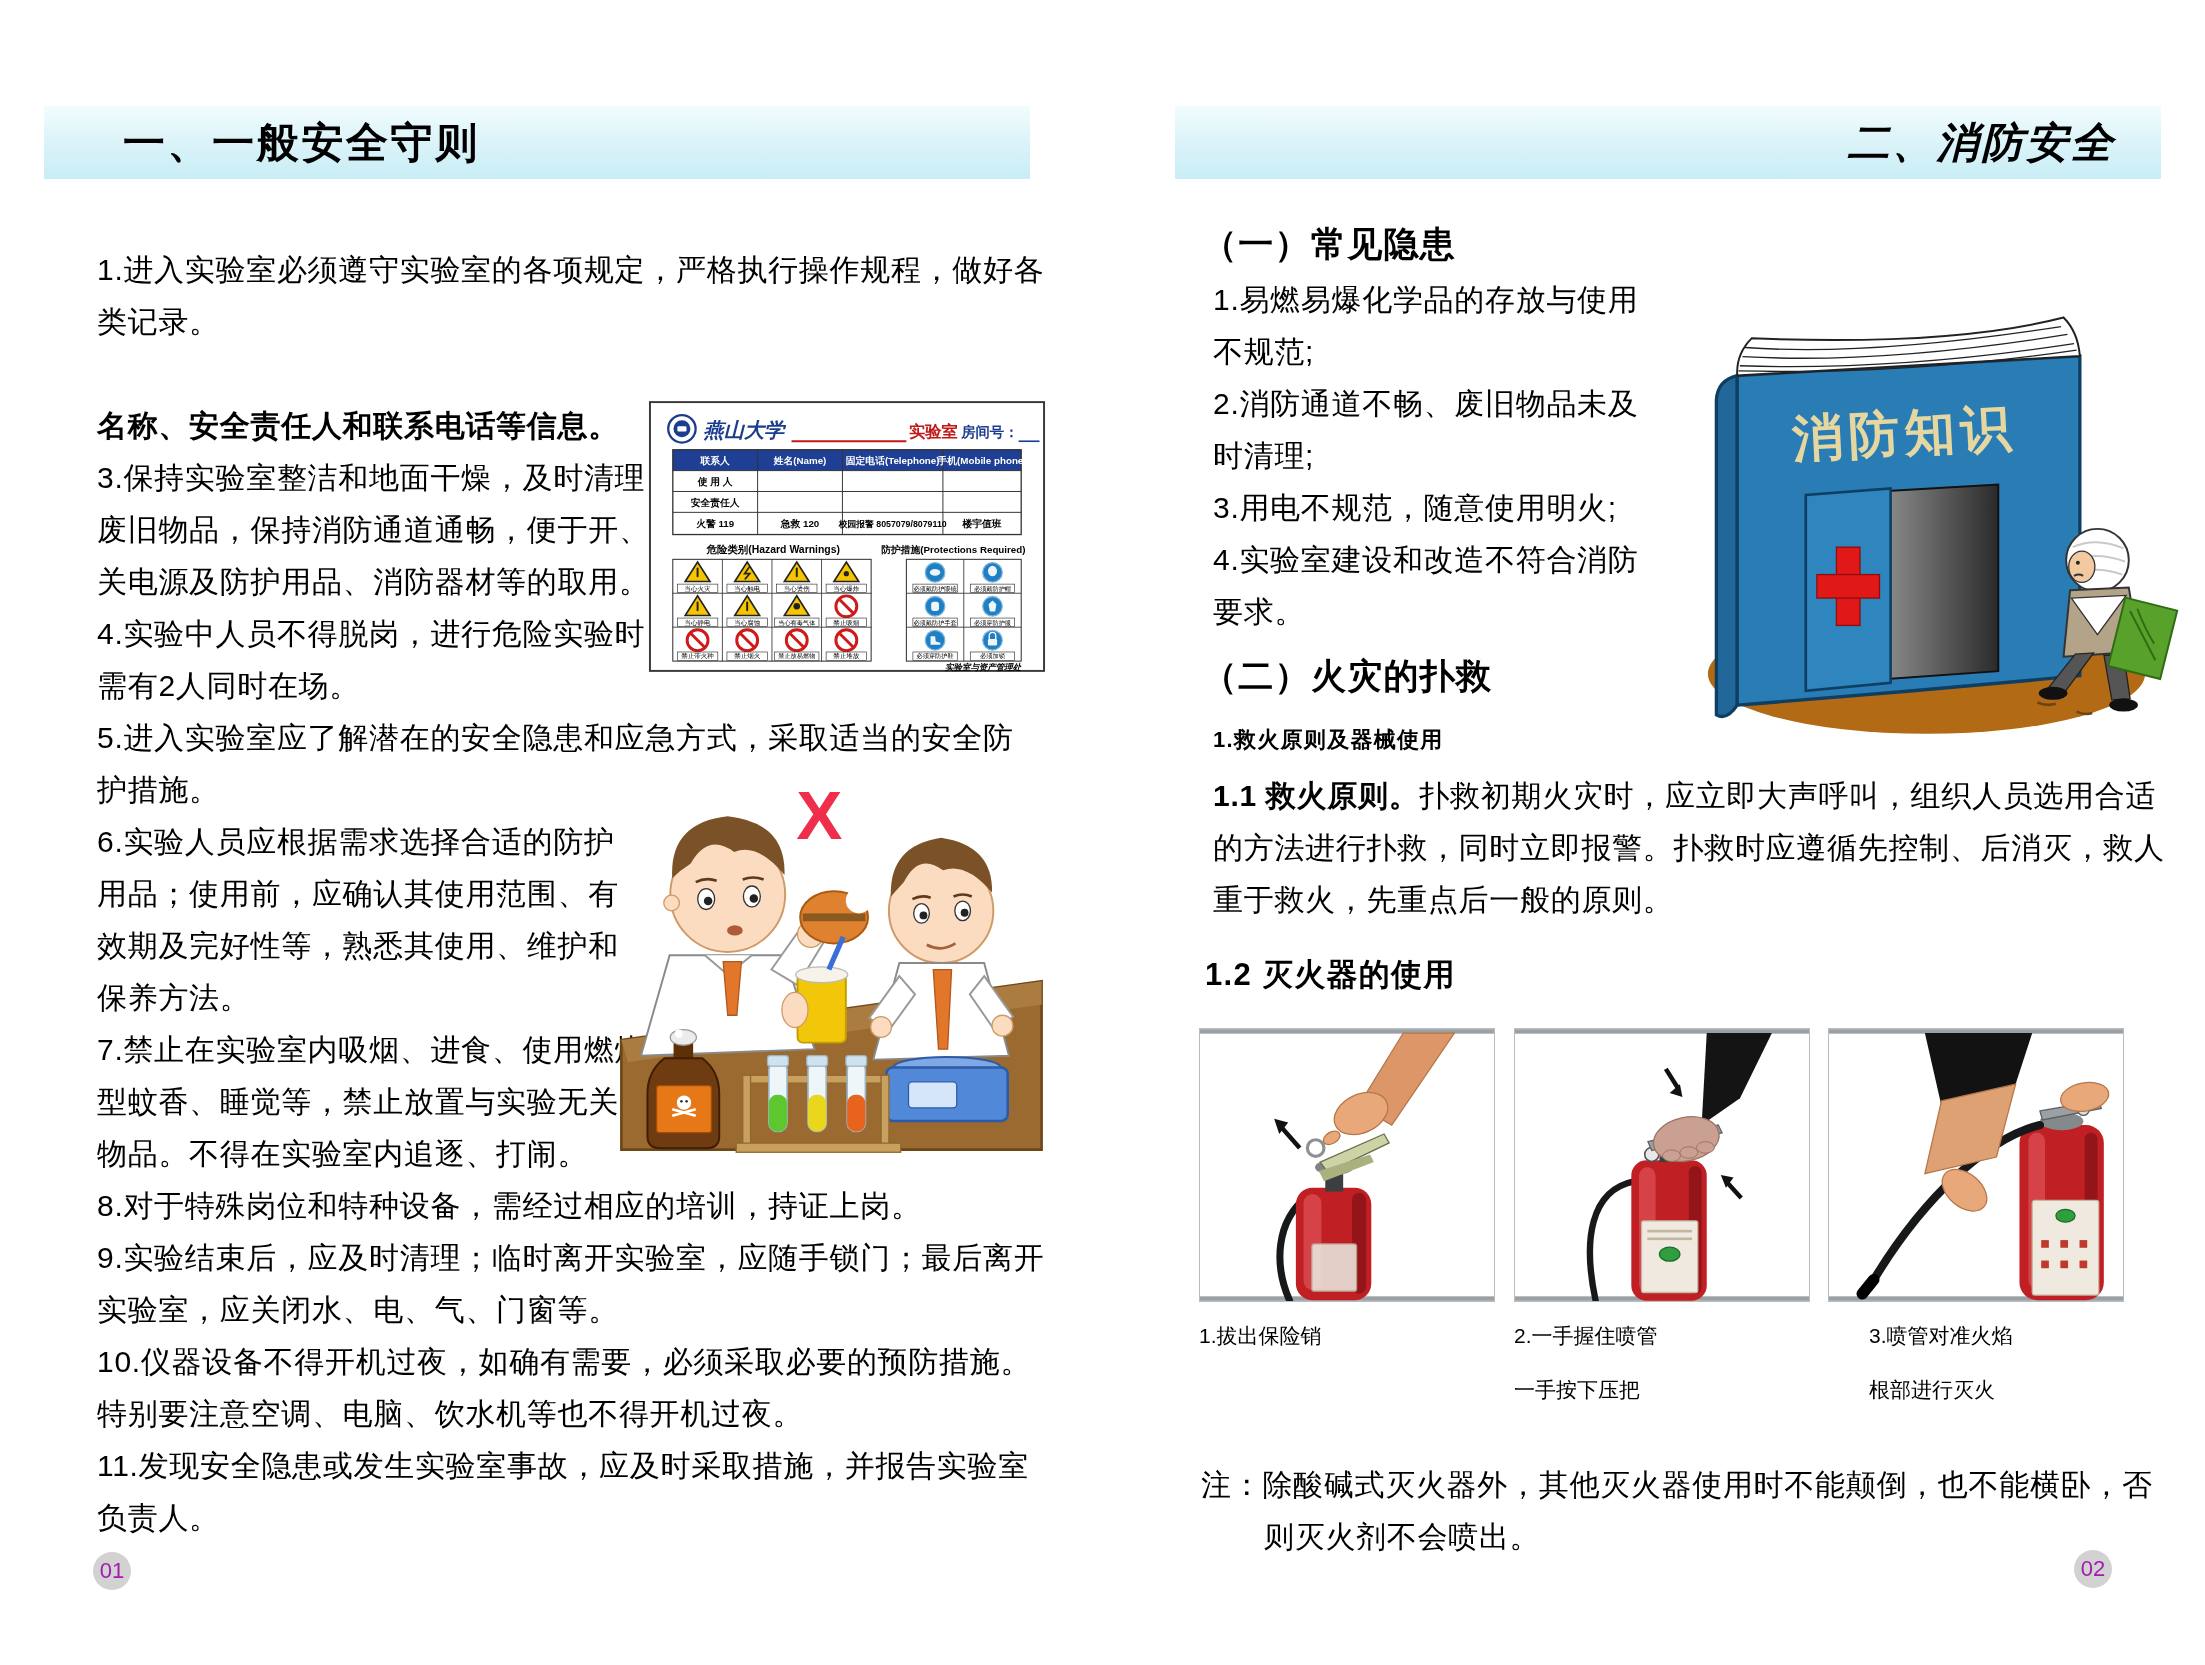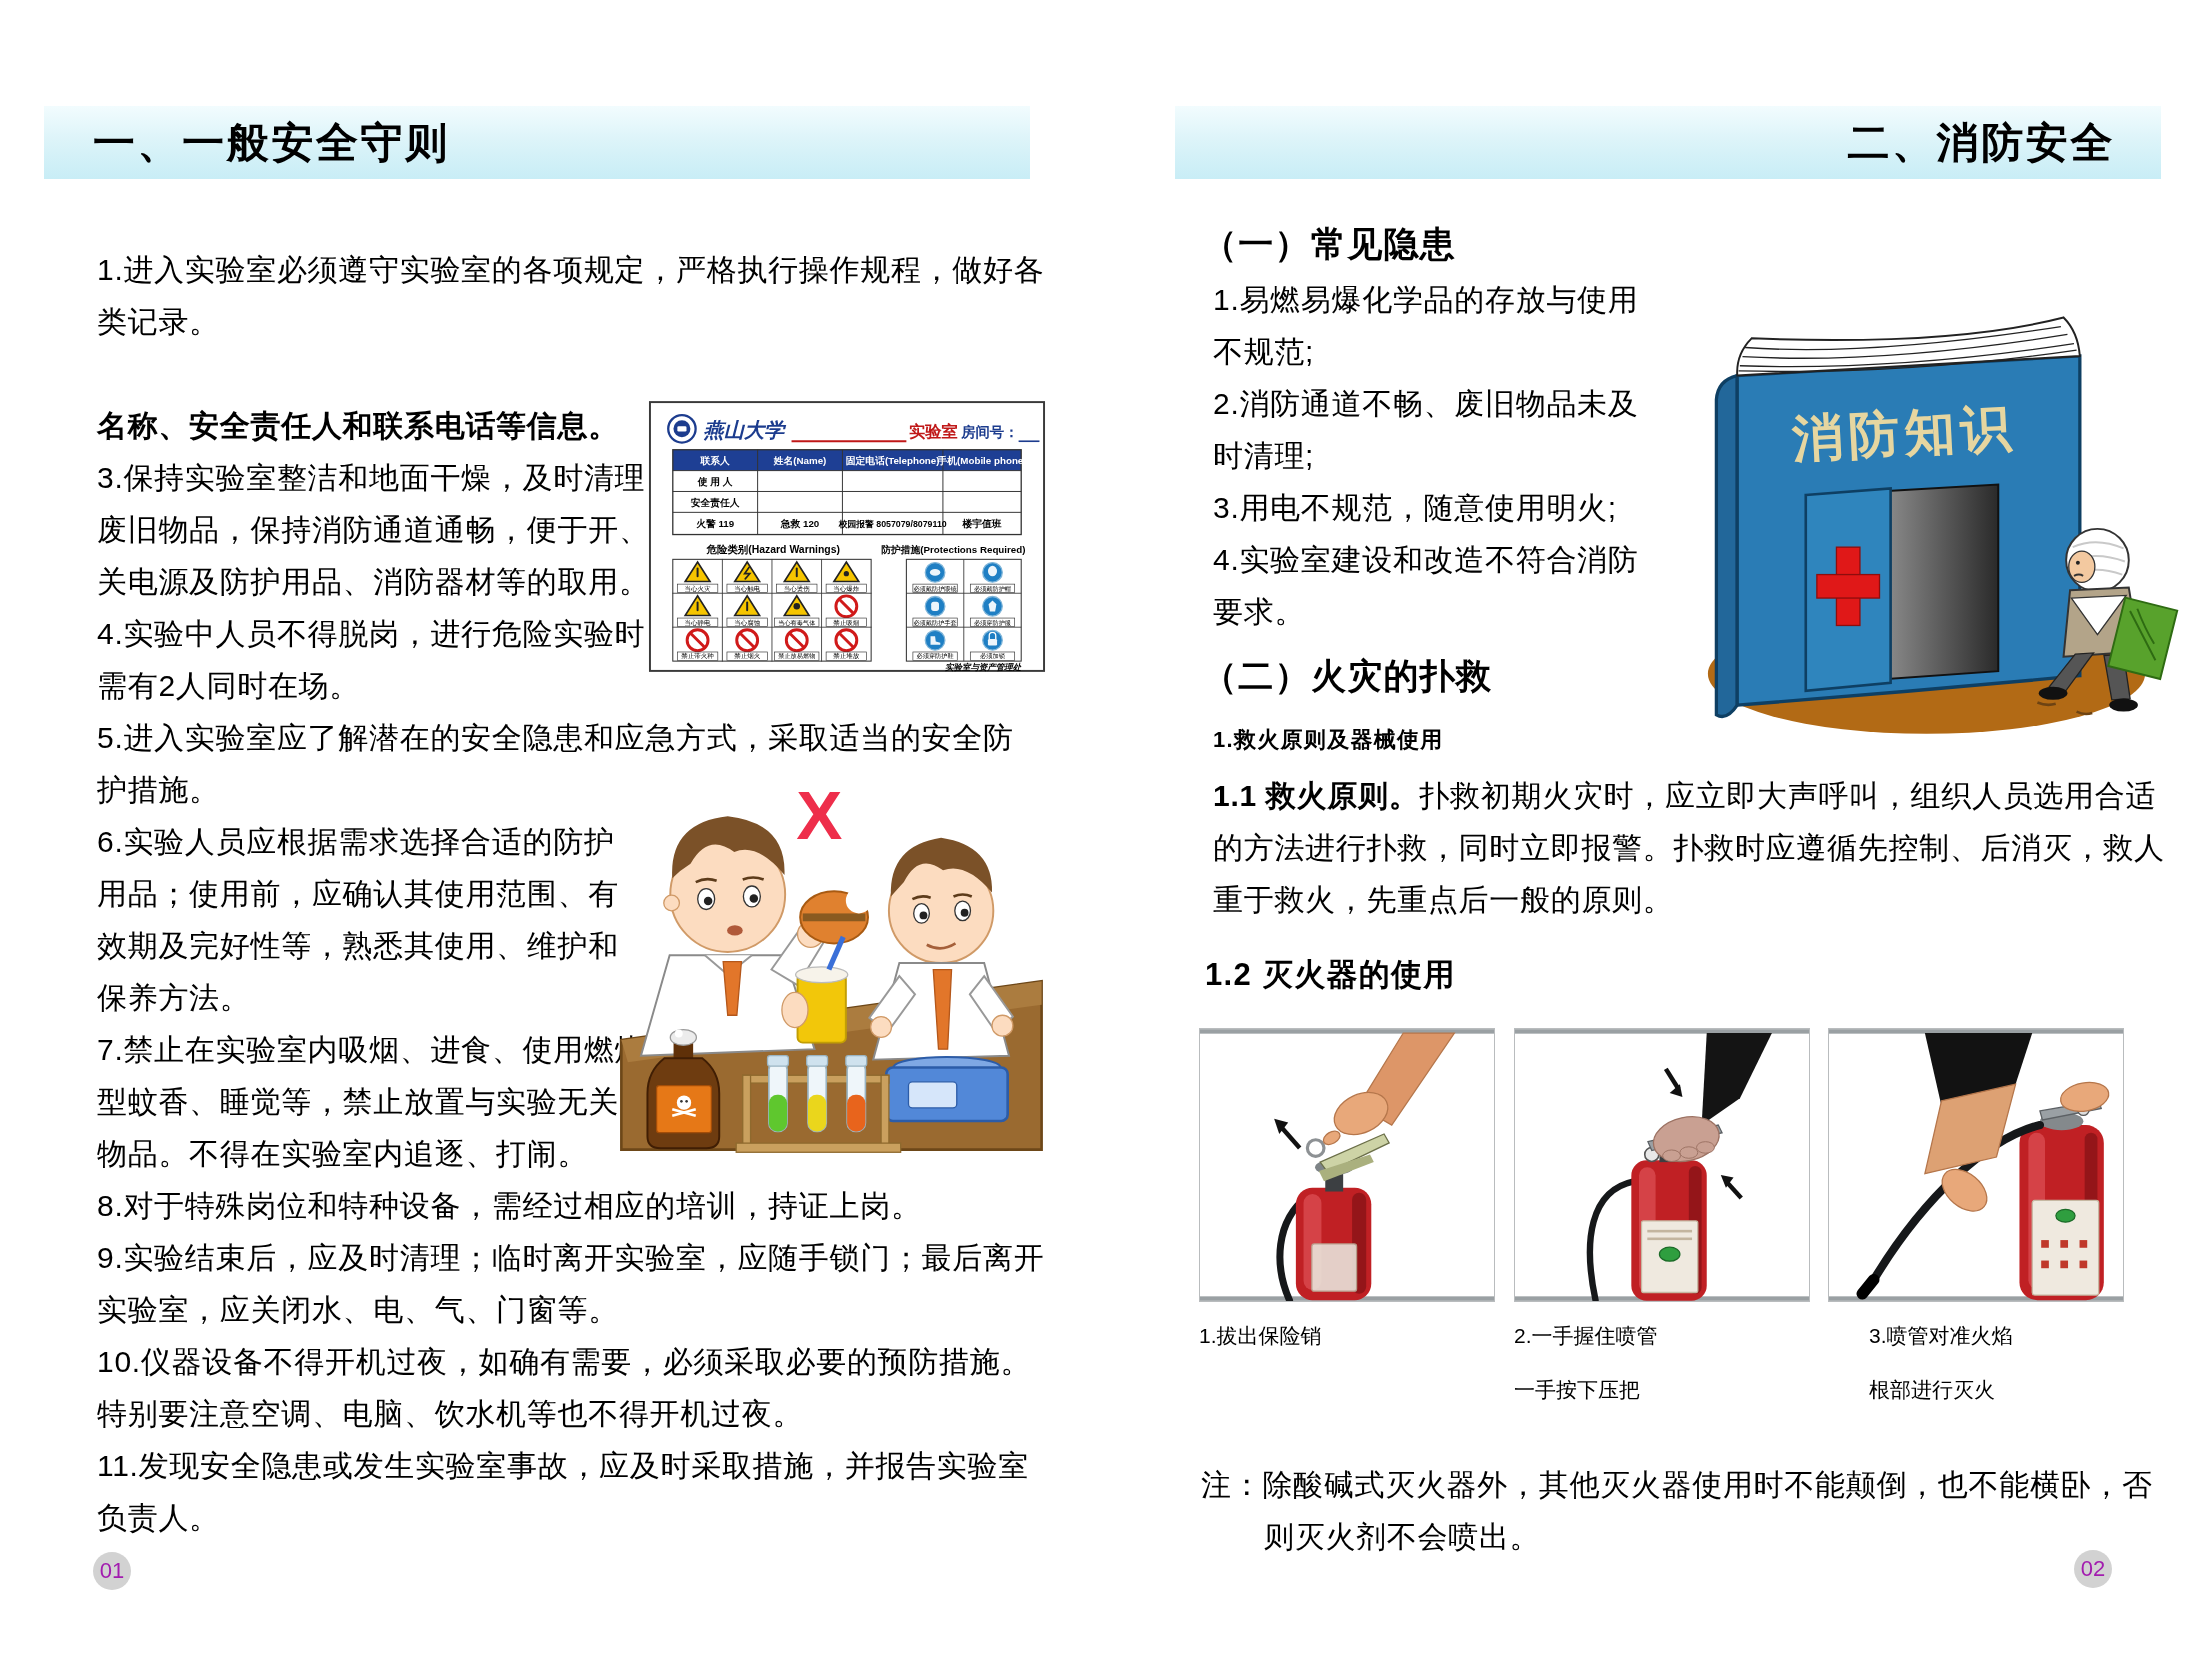--- a/index.html
+++ b/index.html
@@ -26,21 +26,21 @@
   svg text{font-family:"Liberation Sans","DejaVu Sans",sans-serif;}
 </style>
 </head>
 <body>
 
 <div id="stage">
 
   <div class="page" id="page-left">
 
     <div class="banner" style="left:44px;">
-      <div class="t" style="padding-left:49px;">一、一般安全守则</div>
+      <div class="t" style="padding-left:79px;">一、一般安全守则</div>
     </div>
 
     <div class="flow" style="left:97px;top:244px;width:999px;">
       <div class="para">1.进入实验室必须遵守实验室的各项规定，严格执行操作规程，做好各
 类记录。</div>
       <div class="para"><br><b>名称、安全责任人和联系电话等信息。</b></div>
       <div class="para">3.保持实验室整洁和地面干燥，及时清理
 废旧物品，保持消防通道通畅，便于开、
 关电源及防护用品、消防器材等的取用。</div>
       <div class="para">4.实验中人员不得脱岗，进行危险实验时
@@ -330,21 +330,21 @@
         </g>
       </svg>
     </div>
 
     <div class="pagenum" style="left:93px;top:1552px;">01</div>
   </div>
 
   <div class="page" id="page-right">
 
     <div class="banner" style="left:72px;">
-      <div class="t" style="text-align:right;padding-right:46px;">二、消防安全</div>
+      <div class="t" style="text-align:right;padding-right:46px;font-style:italic;">二、消防安全</div>
     </div>
 
     <div class="abs h-section" style="left:99px;top:221px;">（一）常见隐患</div>
 
     <div class="flow" style="left:110px;top:274px;width:496px;">
       <div class="para">1.易燃易爆化学品的存放与使用
 不规范;</div>
       <div class="para">2.消防通道不畅、废旧物品未及
 时清理;</div>
       <div class="para">3.用电不规范，随意使用明火;</div>

